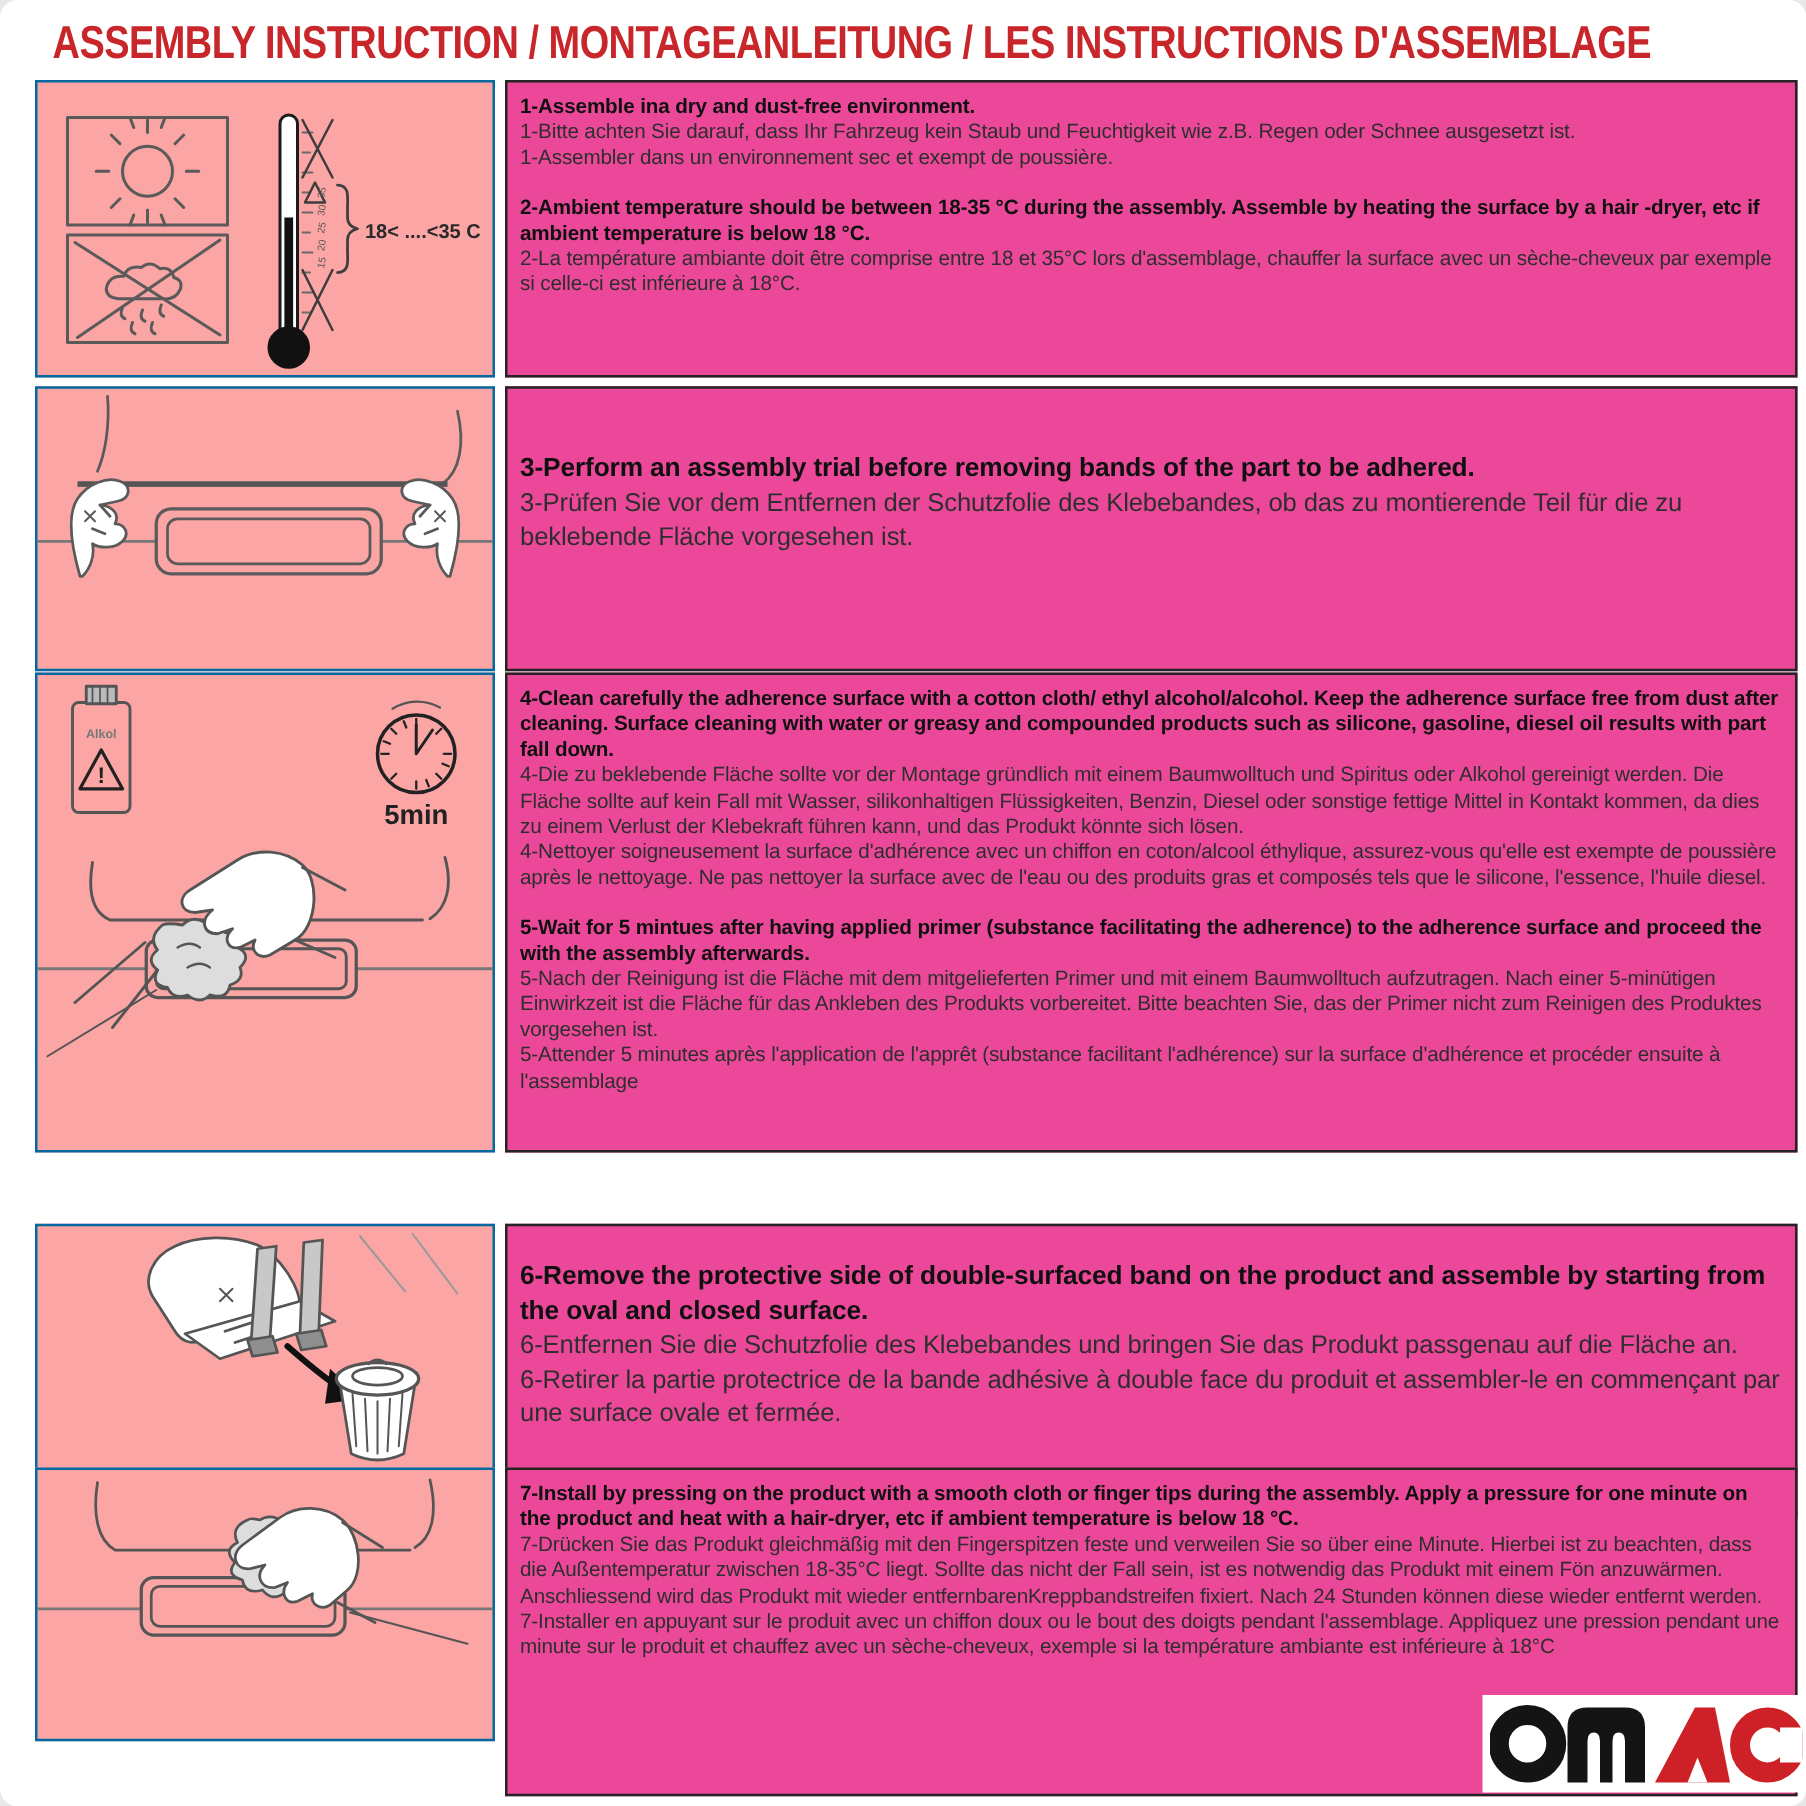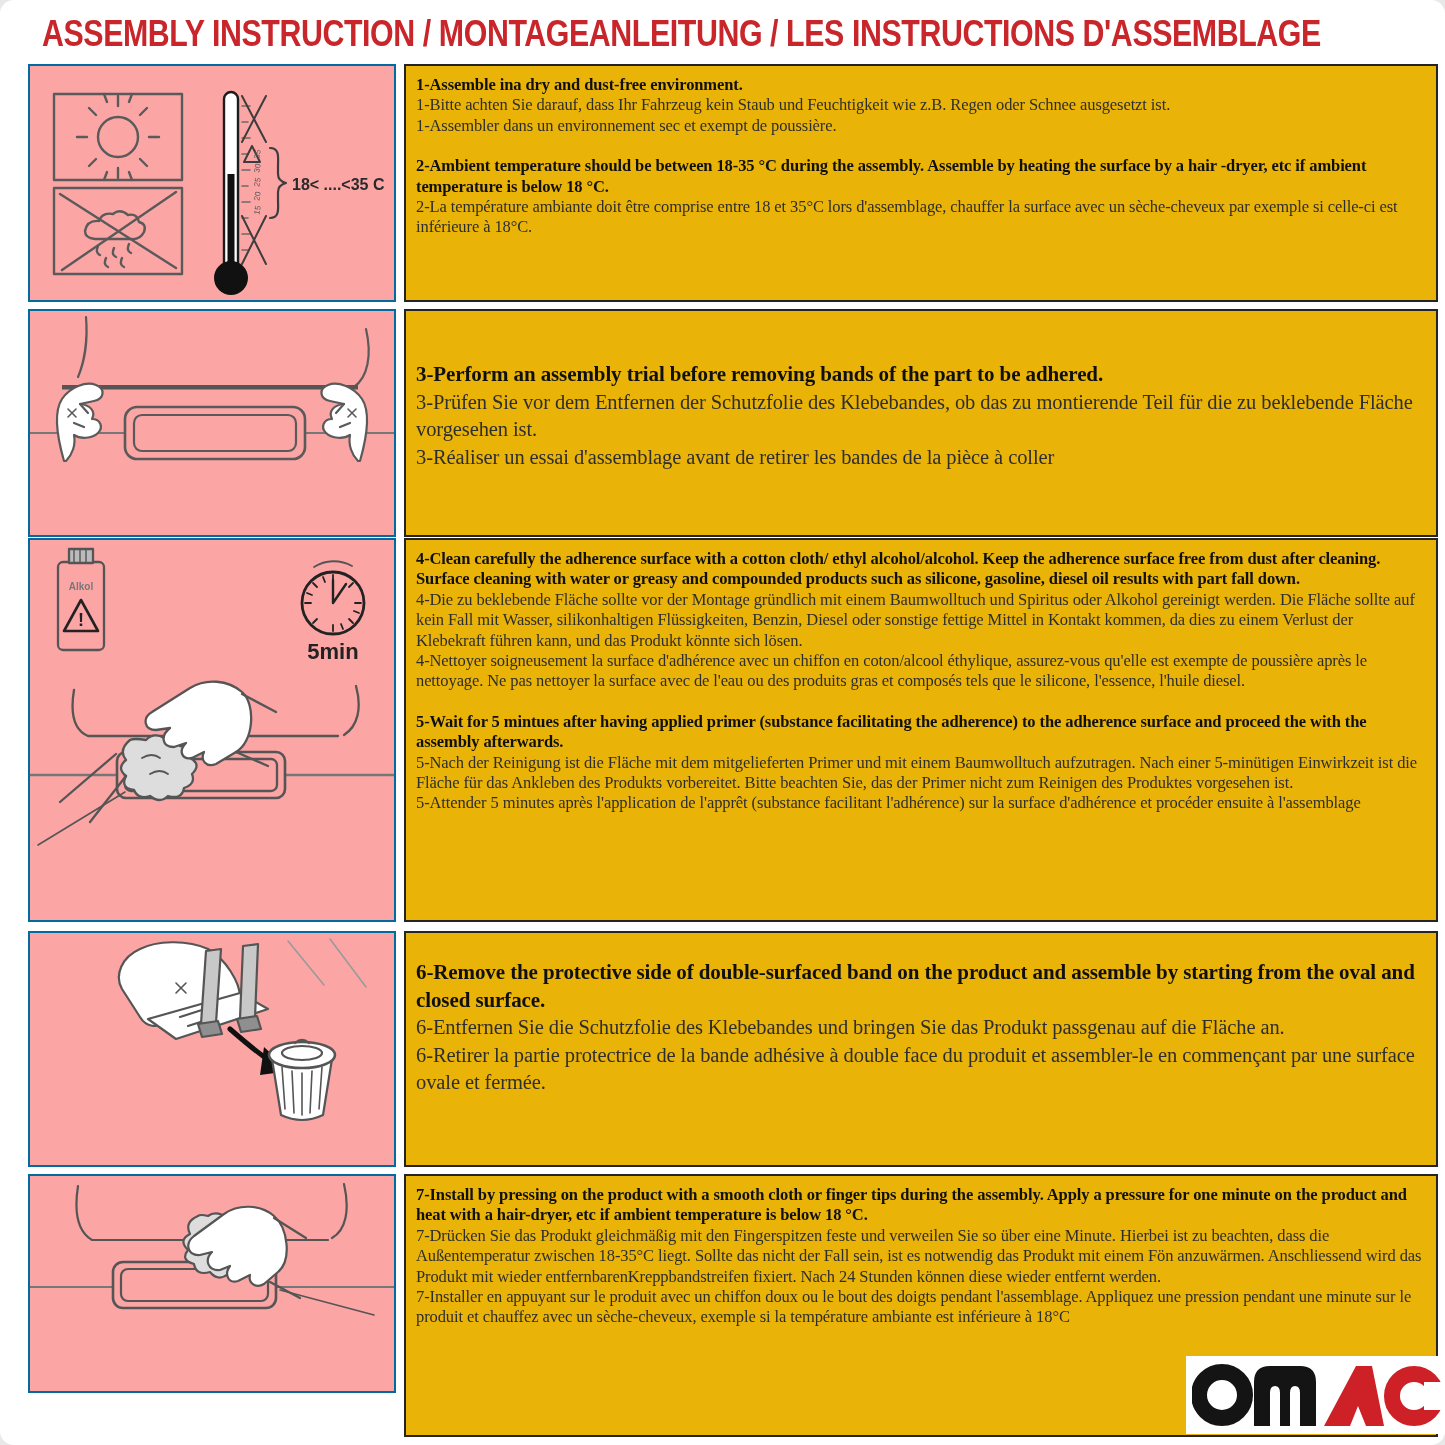--- a/index.html
+++ b/index.html
@@ -18,27 +18,27 @@
     font-size:37px;font-weight:bold;color:var(--red);
     white-space:nowrap;letter-spacing:-0.5px;
     transform:scaleX(0.82);transform-origin:0 0;
   }
   .ill{
     position:absolute;left:28px;width:368px;
     border:2px solid #0369a1;background:#fca5a5;box-sizing:border-box;
   }
   .txt{
     position:absolute;left:404px;width:1034px;
-    border:2px solid #242424;background:#eab308;box-sizing:border-box;
-    padding:9px 12px 0 10px;overflow:hidden;font-family:Liberation Serif, serif;
+    border:2px solid #242424;background:#ec4899;box-sizing:border-box;
+    padding:9px 12px 0 10px;overflow:hidden;
   }
   .r1{top:64px;height:238px;}
   .r2{top:309px;height:228px;}
   .r3{top:538px;height:384px;}
-  .r4{top:931px;height:236px;}
+  .r4{top:979px;height:236px;}
   .r5i{top:1174px;height:219px;}
   .r5t{top:1174px;height:263px;}
   .txt.pad-mid{padding-top:50px;}
   .txt.pad-sm{padding-top:26px;}
   .small p{margin:0;font-size:16.5px;line-height:20.4px;color:var(--body);letter-spacing:-0.1px;}
   .small p.b{font-weight:bold;color:var(--ink);}
   .big p{margin:0;font-size:20.5px;line-height:27.5px;color:var(--body);letter-spacing:-0.1px;}
   .big p.b{font-weight:bold;color:var(--ink);font-size:21px;}
   .gap{height:20px;}
   svg{display:block;}
@@ -127,21 +127,20 @@
           <path d="M50,93 L58,102 M44,112 L54,116" fill="none"></path>
           <path d="M38,98 l8,8 M46,98 l-8,8" fill="none" stroke-width="1.6"></path>
         </g>
       </g>
     </svg>
   </div>
 
   <div class="txt r2 big pad-mid">
     <p class="b">3-Perform an assembly trial before removing bands of the part to be adhered.</p>
     <p>3-Prüfen Sie vor dem Entfernen der Schutzfolie des Klebebandes, ob das zu montierende Teil für die zu beklebende Fläche vorgesehen ist.</p>
-    <p>3-Réaliser un essai d'assemblage avant de retirer les bandes de la pièce à coller</p>
   </div>
 
   <div class="ill r3">
     <svg width="364" height="380" viewBox="0 0 364 380">
       <g fill="none" stroke="#555" stroke-width="2.3" stroke-linecap="round" stroke-linejoin="round">
 
         <g>
           <rect x="28" y="22" width="46" height="88" rx="5"></rect>
           <rect x="39" y="9" width="24" height="14" fill="#bbb"></rect>
           <path d="M44,9 l0,14 M50,9 l0,14 M56,9 l0,14" stroke-width="1.4"></path>

